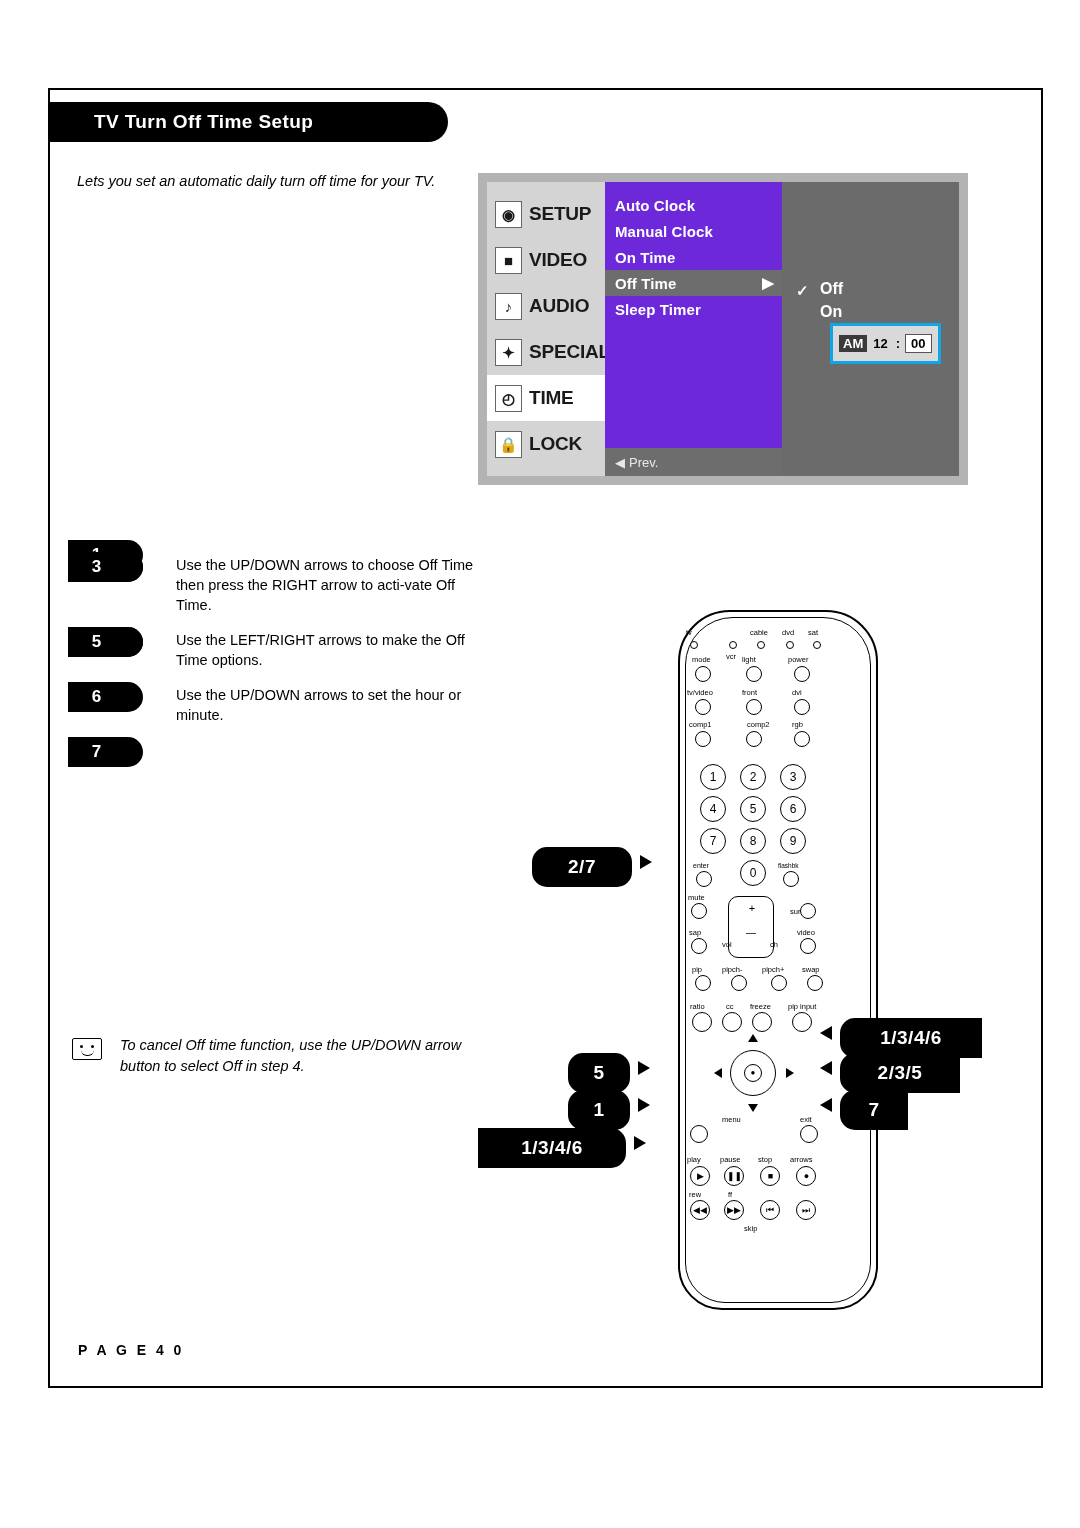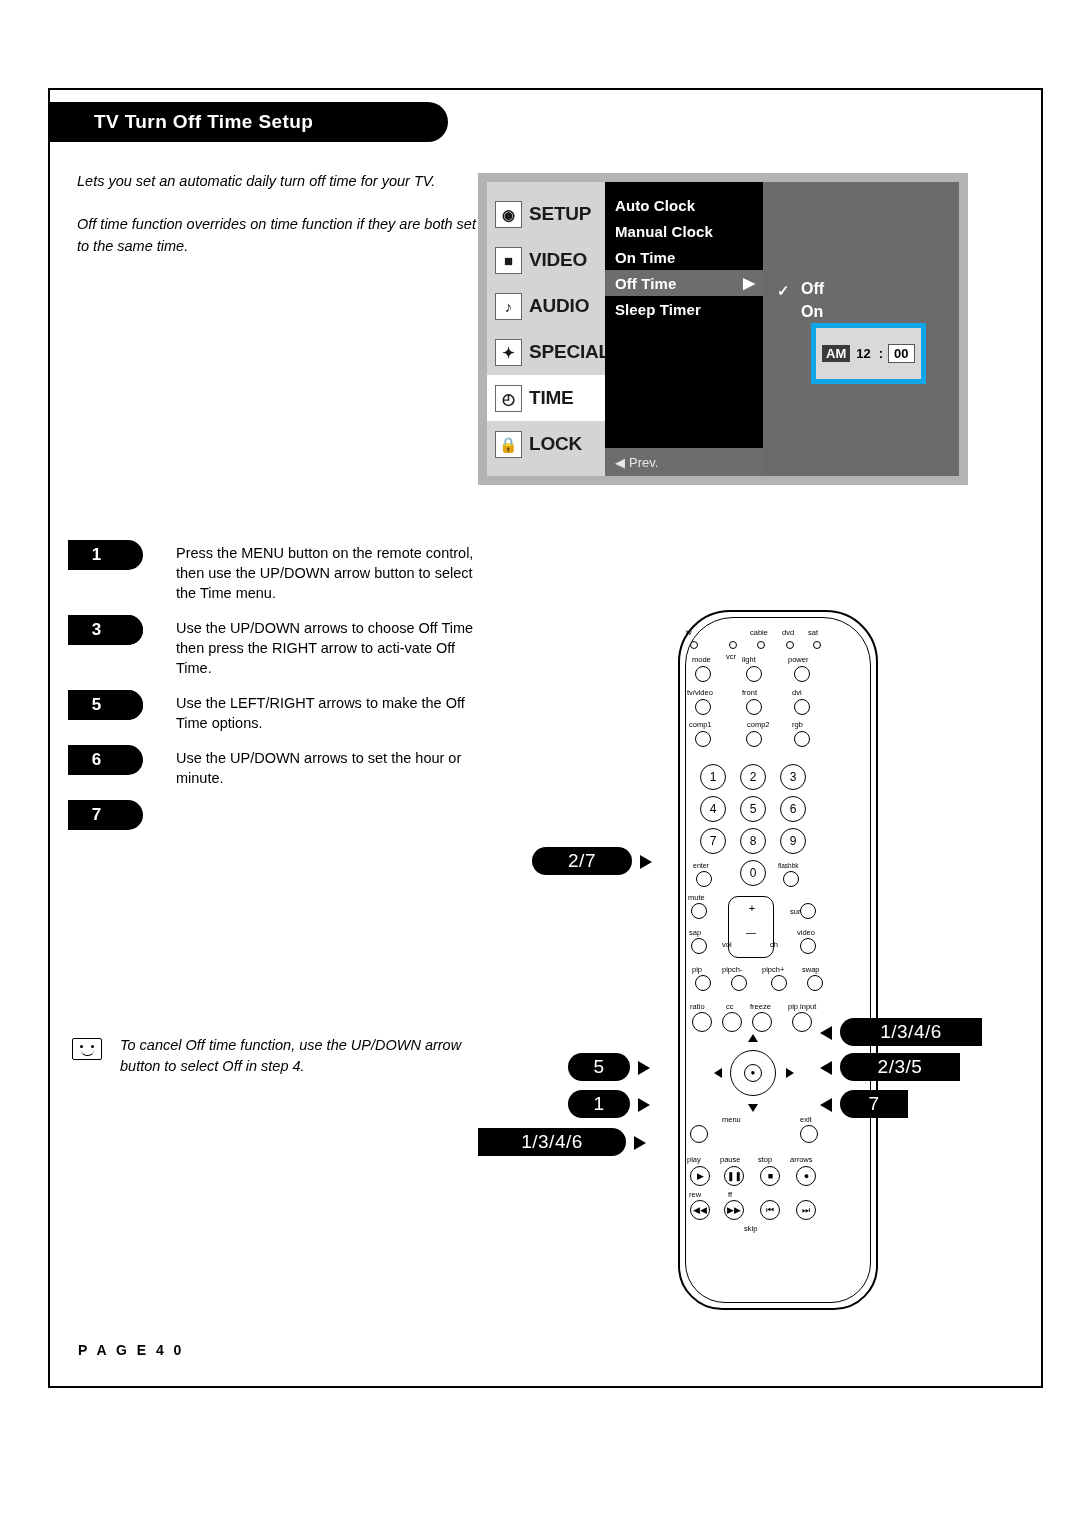--- a/index.html
+++ b/index.html
@@ -82,22 +82,22 @@
   }
   .osd-icon {
     width: 27px; height: 27px;
     background: #fff;
     border: 1px solid #666;
     display: flex; align-items: center; justify-content: center;
     font-size: 15px; line-height: 1;
     flex: none;
   }
   .osd-mid {
-    width: 158px;
-    background: #000000;
+    width: 177px;
+    background: #6d28d9;
     position: relative;
     padding-top: 10px;
   }
   .osd-mid-item {
     height: 26px;
     display: flex;
     align-items: center;
     padding-left: 10px;
     color: #fff;
     font-weight: bold;
@@ -134,22 +134,22 @@
     font-size: 16px;
   }
   .osd-check { position: absolute; color: #fff; font-size: 15px; font-weight: bold; }
   .time-box {
     position: absolute;
     left: 48px; top: 141px;
     display: flex;
     align-items: center;
     gap: 3px;
     background: #d9d9d9;
-    border: 5px solid #0ea5e9;
-    padding: 16px 6px;
+    border: 3px solid #0ea5e9;
+    padding: 8px 6px;
     font-size: 13px;
     font-weight: bold;
     color: #000;
   }
   .time-box .ampm { background: #3a3a3a; color: #fff; padding: 1px 4px; }
   .time-box .hh   { padding: 1px 3px; }
   .time-box .colon{ padding: 0 2px; }
   .time-box .mm   { background: #fff; border: 1px solid #555; padding: 1px 5px; }
 
   
@@ -200,22 +200,22 @@
   
   .page-num {
     position: absolute; left: 28px; bottom: 28px;
     font-size: 14px; letter-spacing: 3px; font-weight: bold;
   }
 
   
   .pill {
     position: absolute;
     background: #000; color: #fff;
-    font-weight: normal; font-size: 19px;
-    height: 28px;
+    font-weight: bold; font-size: 19px;
+    height: 40px;
     display: flex; align-items: center; justify-content: center;
     letter-spacing: 0.5px;
   }
   .pill.left-round  { border-radius: 15px 0 0 15px; }
   .pill.right-round { border-radius: 0 15px 15px 0; }
   .pill.both        { border-radius: 15px; }
 
   .arrow-r {
     position: absolute;
     width: 0; height: 0;
@@ -293,21 +293,20 @@
 </style>
 </head>
 <body>
 
 <div class="page-frame">
 
   <div class="title-banner">TV Turn Off Time Setup</div>
 
   <div class="intro">
     <p>Lets you set an automatic daily turn off time for your TV.</p>
-    <p>Off time function overrides on time function if they are both set to the same time.</p>
   </div>
 
   <div class="osd">
     <div class="osd-inner">
 
       <div class="osd-left">
         <div class="osd-menu-btn">
           <span class="osd-icon">◉</span>
           <span>SETUP</span>
         </div>
@@ -360,21 +359,20 @@
           <span class="mm">00</span>
         </div>
       </div>
 
     </div>
   </div>
 
   <div class="steps">
     <div class="step">
       <div class="step-badge">1</div>
-      <div class="step-text">Press the MENU button on the remote control, then use the UP/DOWN arrow button to select the Time menu.</div>
     </div>
     <div class="step">
       <div class="step-badge">2</div>
     </div>
     <div class="step">
       <div class="step-badge">3</div>
       <div class="step-text">Use the UP/DOWN arrows to choose Off Time then press the RIGHT arrow to acti-vate Off Time.</div>
     </div>
     <div class="step">
       <div class="step-badge">4</div>

